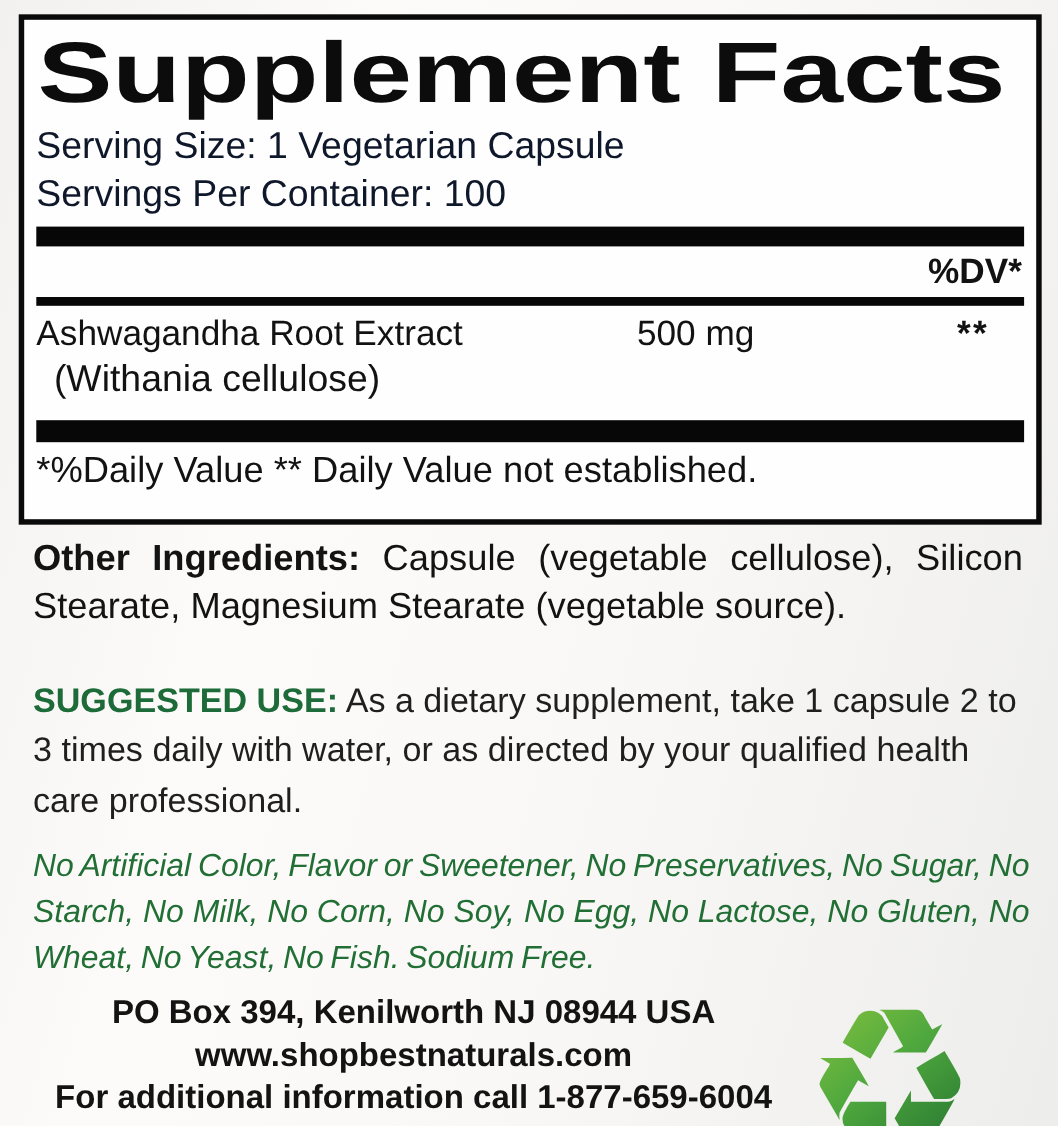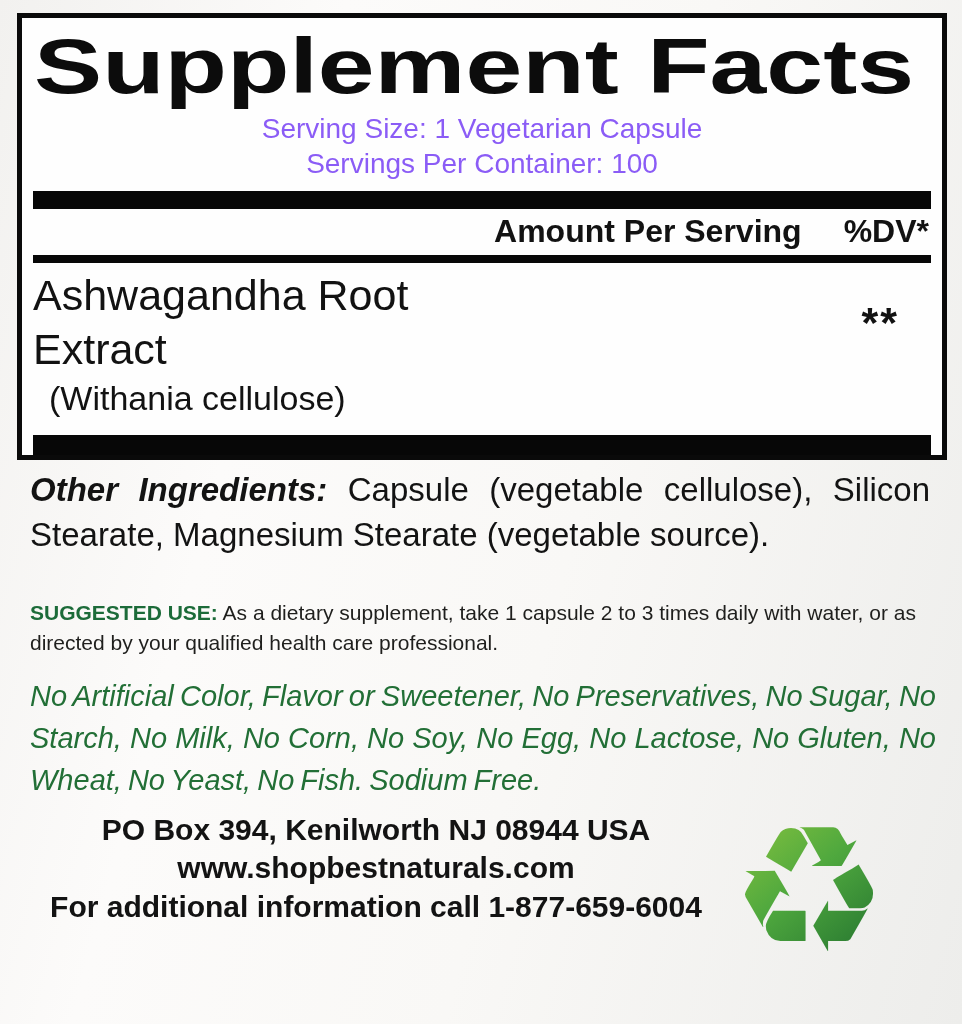--- a/index.html
+++ b/index.html
@@ -13,38 +13,37 @@
     overflow: hidden;
     background: linear-gradient(105deg, #f2f1ef 0%, #fcfbfa 28%, #f9f8f6 58%, #ededeb 100%);
     color: #121212;
   }
 
   
   .facts-box {
     margin: 13px 15px 0 17px;
     border: 5px solid #0a0a0a;
     background: #fefefe;
-    padding: 6px 11px 0 11px;
+    padding: 6px 11px 22px 11px;
   }
   .facts-title {
     font-size: 78px;
     font-weight: bold;
     line-height: 0.98;
     white-space: nowrap;
     transform: scaleX(1.31);
     transform-origin: 0 50%;
     margin: 4px 0 8px 1px;
     letter-spacing: 0;
     color: #0c0c0c;
   }
   .serving-line {
-    font-size: 28px;
+    font-size: 34px;
     line-height: 1.24;
-    color: #8b5cf6;
-    text-align: center;
+    color: #0f172a;
   }
   .bar-thick {
     height: 18px;
     background: #070707;
     margin-top: 9px;
   }
   .bar-thick2 {
     height: 20px;
     background: #070707;
     margin-top: 8px;
@@ -59,21 +58,21 @@
     align-items: baseline;
     gap: 42px;
     font-weight: bold;
     font-size: 32px;
     padding: 3px 2px 5px 0;
     line-height: 1.2;
   }
   .ing-row {
     display: flex;
     align-items: center;
-    font-size: 43px;
+    font-size: 32px;
     padding-top: 5px;
     line-height: 1.26;
     gap: 40px;
   }
   .ing-name { width: 506px; }
   .ing-dv {
     margin-left: auto;
     padding-right: 32px;
     font-weight: bold;
     letter-spacing: 2px;
@@ -91,26 +90,26 @@
   }
 
   
   .other-ingredients {
     margin: 8px 32px 0 30px;
     font-size: 33px;
     line-height: 1.35;
     text-align: justify;
     color: #131313;
   }
-  .other-ingredients .lead { font-weight: bold; font-style: italic; }
+  .other-ingredients .lead { font-weight: bold; }
 
   
   .suggested-use {
     margin: 40px 20px 16px 30px;
-    font-size: 21px;
+    font-size: 31px;
     line-height: 1.47;
     color: #1f1f1d;
   }
   .suggested-use .lead {
     font-weight: bold;
     color: #1c6b39;
   }
 
   
   .claims {
@@ -163,34 +162,35 @@
 
   <div class="facts-box">
     <div class="facts-title">Supplement Facts</div>
 
     <div class="serving-line">Serving Size: 1 Vegetarian Capsule</div>
     <div class="serving-line">Servings Per Container: 100</div>
 
     <div class="bar-thick"></div>
 
     <div class="facts-header-row">
-      <span>Amount Per Serving</span>
       <span>%DV*</span>
     </div>
 
     <div class="bar-thin"></div>
 
     <div class="ing-row">
       <span class="ing-name">Ashwagandha Root Extract</span>
+      <span class="ing-amount">500 mg</span>
       <span class="ing-dv">**</span>
     </div>
     <div class="ing-latin">(Withania cellulose)</div>
 
     <div class="bar-thick2"></div>
 
+    <div class="footnote">*%Daily Value ** Daily Value not established.</div>
   </div>
 
   <p class="other-ingredients"><span class="lead">Other Ingredients:</span> <span>Capsule (vegetable cellulose), Silicon Stearate, Magnesium Stearate (vegetable source).</span></p>
 
   <p class="suggested-use"><span class="lead">SUGGESTED USE:</span> <span>As a dietary supplement, take 1 capsule 2 to 3 times daily with water, or as directed by your qualified health care professional.</span></p>
 
   <p class="claims">No Artificial Color, Flavor or Sweetener, No Preservatives, No Sugar, No Starch, No Milk, No Corn, No Soy, No Egg, No Lactose, No Gluten, No Wheat, No Yeast, No Fish. Sodium Free.</p>
 
   <div class="footer">
     <div class="footer-center">

